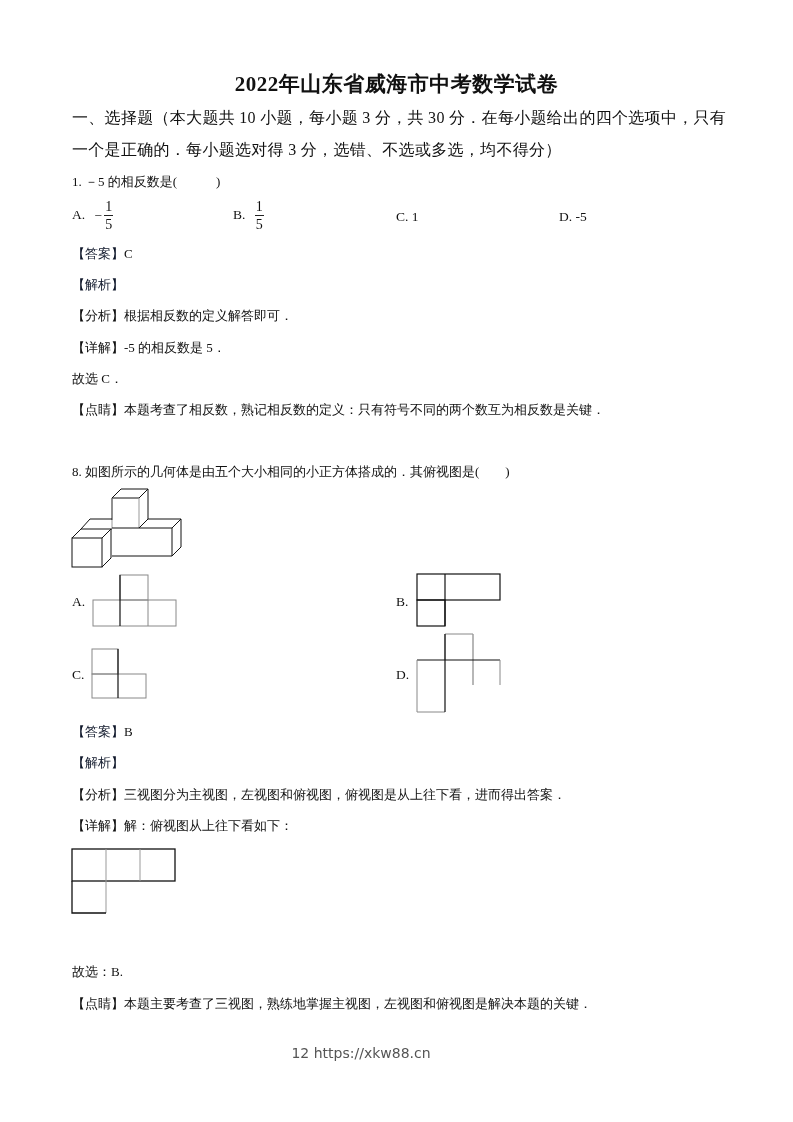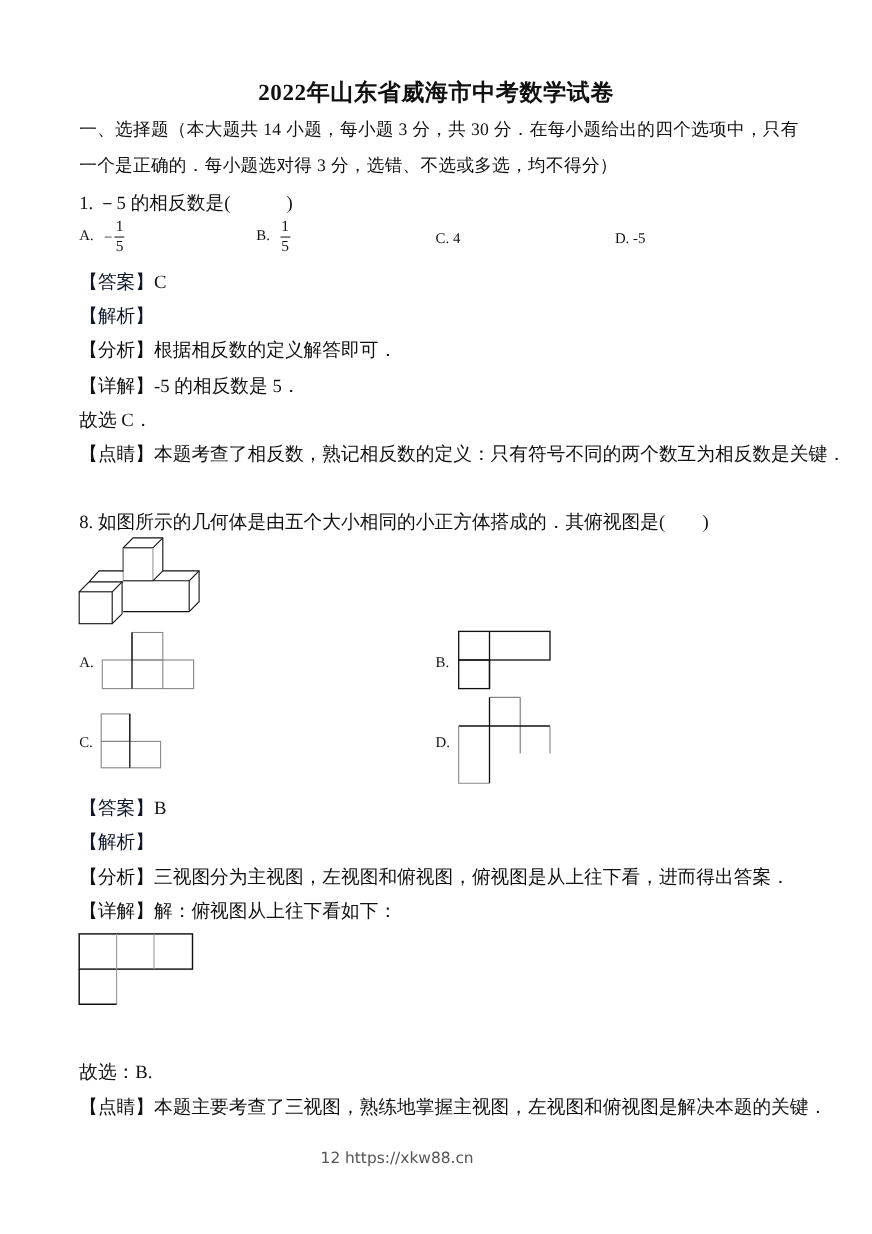--- a/index.html
+++ b/index.html
@@ -9,55 +9,55 @@
     color: #111111;
   }
   .abs { position: absolute; white-space: nowrap; }
   .title {
     left: 0; width: 793px; top: 70px; text-align: center;
     font-size: 21px; font-weight: bold; letter-spacing: 0.5px;
   }
   .section {
     left: 72px; font-size: 16px; letter-spacing: 0.3px;
   }
-  .line { left: 72px; font-size: 17px; }
+  .line { left: 72px; font-size: 13px; }
   .tag-blue { color: #0f172a; }
   .frac {
     display: inline-block; vertical-align: middle; text-align: center;
     font-size: 14px; line-height: 17px; margin-left: 2px;
   }
   .frac .num { display: block; border-bottom: 1px solid #222; padding: 0 1px; }
   .frac .den { display: block; }
   .opt { font-size: 13.5px; }
   .optlabel { font-size: 13.5px; }
   svg.fig { position: absolute; overflow: visible; }
   .footer {
     left: 0; width: 722px; top: 1045px; text-align: center;
     font-family: "DejaVu Sans", sans-serif; font-size: 14px; color: #555555;
   }
 </style>
 </head>
 <body>
 
 <div class="abs title">2022年山东省威海市中考数学试卷</div>
 
-<div class="abs section" style="top:108px;">一、选择题（本大题共 14 小题，每小题 3 分，共 30 分．在每小题给出的四个选项中，只有</div>
+<div class="abs section" style="top:108px;">一、选择题（本大题共 10 小题，每小题 3 分，共 30 分．在每小题给出的四个选项中，只有</div>
 <div class="abs section" style="top:140px;">一个是正确的．每小题选对得 3 分，选错、不选或多选，均不得分）</div>
 
 <div class="abs line" style="top:173px;">1. －5 的相反数是(　　　)</div>
 
 <div class="abs opt" style="left:72px; top:198px;">
   <span class="optlabel">A.</span>
   <span style="vertical-align:middle; margin-left:6px;">−</span><span class="frac"><span class="num">1</span><span class="den">5</span></span>
 </div>
 <div class="abs opt" style="left:233px; top:198px;">
   <span class="optlabel">B.</span>
   <span class="frac" style="margin-left:6px;"><span class="num">1</span><span class="den">5</span></span>
 </div>
-<div class="abs opt" style="left:396px; top:209px;">C. 4</div>
+<div class="abs opt" style="left:396px; top:209px;">C. 1</div>
 <div class="abs opt" style="left:559px; top:209px;">D. -5</div>
 
 <div class="abs line" style="top:245px;">
   <span class="tag-blue">【答案】</span><span>C</span>
 </div>
 <div class="abs line tag-blue" style="top:276px;">【解析】</div>
 <div class="abs line" style="top:307px;">【分析】根据相反数的定义解答即可．</div>
 <div class="abs line" style="top:339px;">【详解】-5 的相反数是 5．</div>
 <div class="abs line" style="top:370px;">故选 C．</div>
 <div class="abs line" style="top:401px;">【点睛】本题考查了相反数，熟记相反数的定义：只有符号不同的两个数互为相反数是关键．</div>

